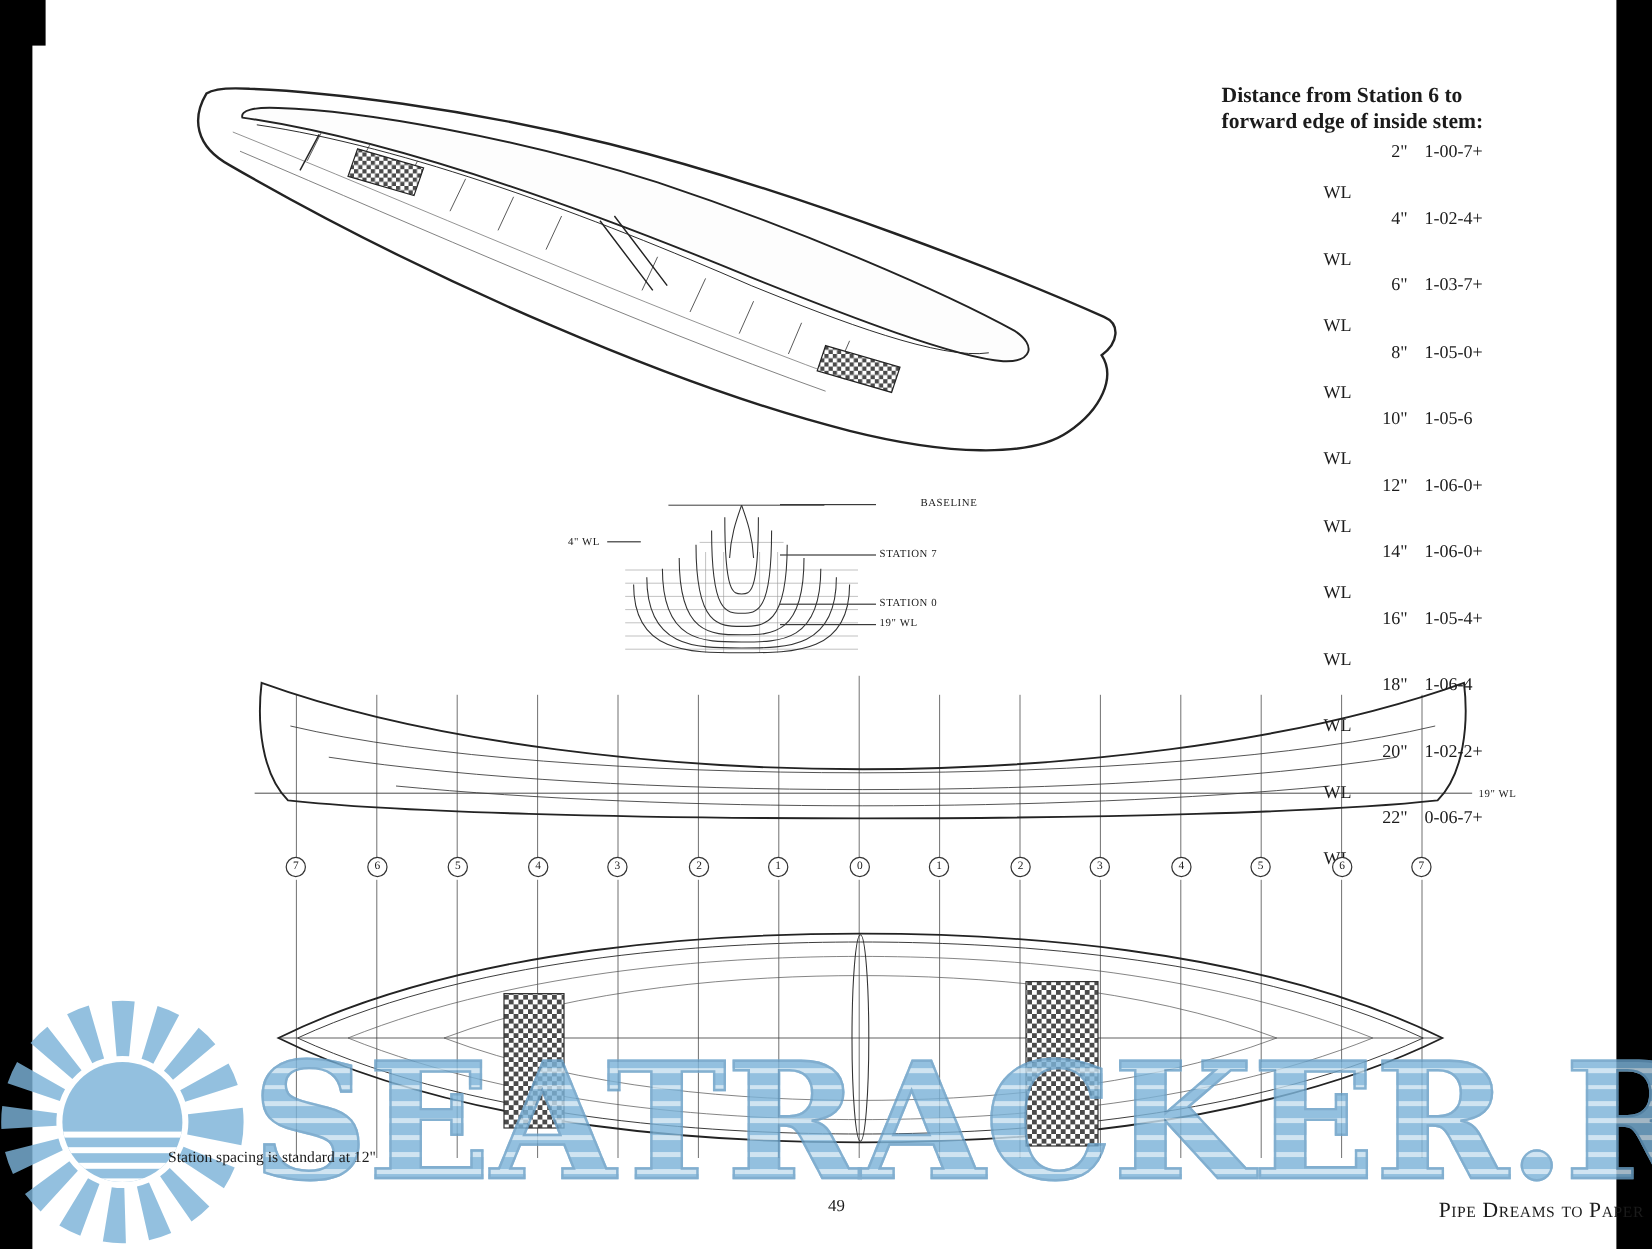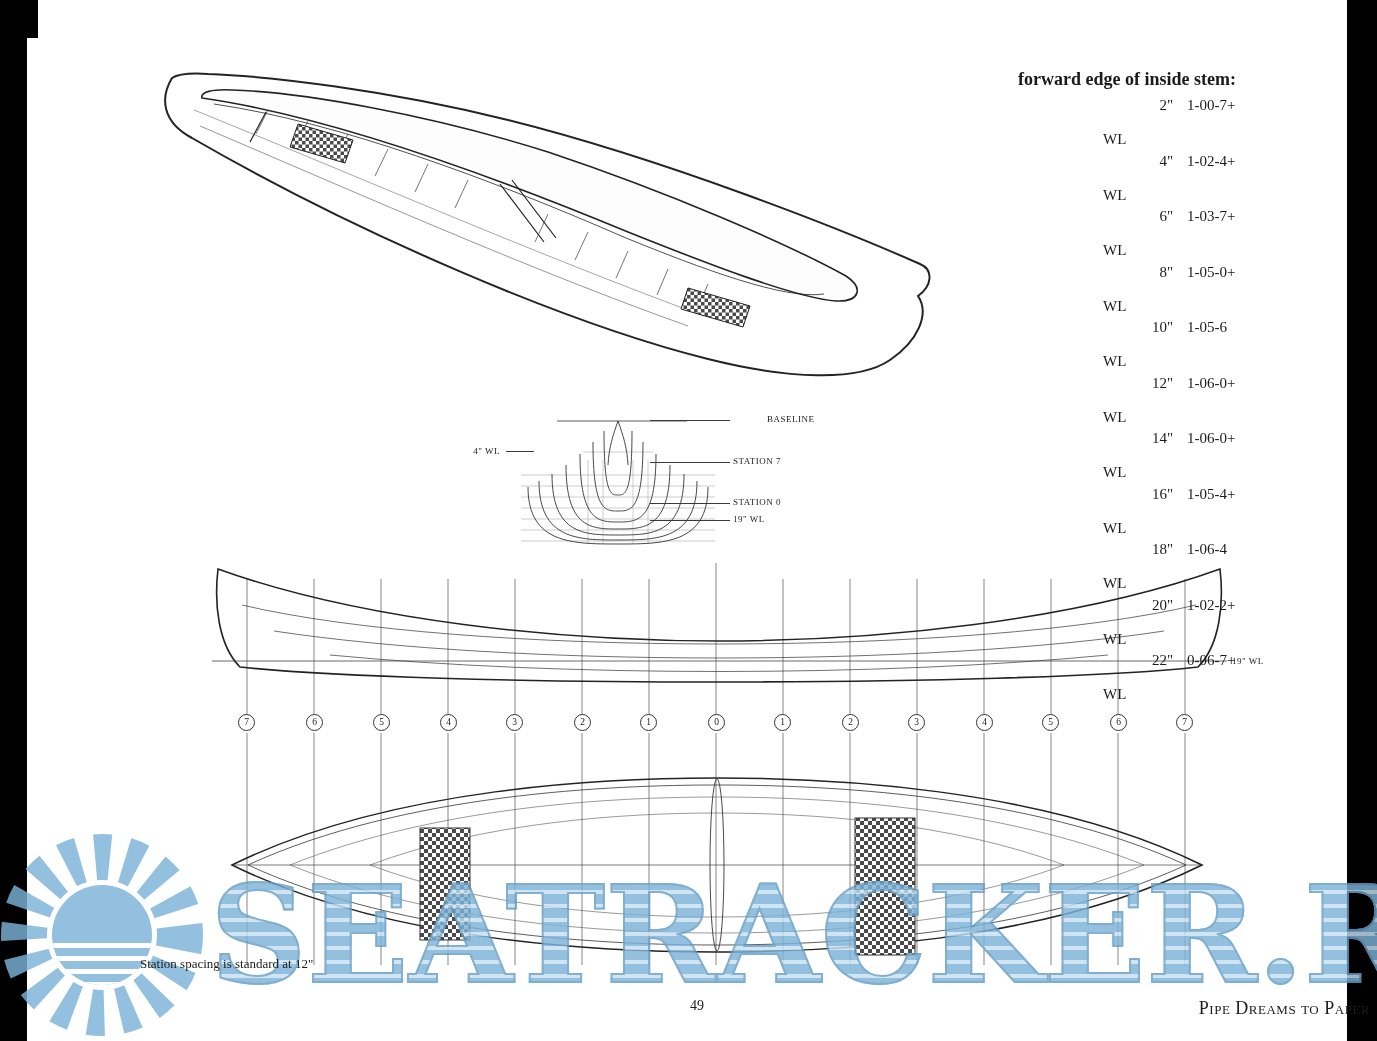--- a/index.html
+++ b/index.html
@@ -114,20 +114,21 @@
     <path d="M352,120 L396,178 M364,116 L408,174" stroke="#232323" stroke-width="1.2" fill="none"></path>
 
     <polygon points="150,60 205,76 197,99 142,83" fill="url(#weaveB)" stroke="#232323" stroke-width="1"></polygon>
 
     <polygon points="540,224 602,242 595,263 533,245" fill="url(#weaveB)" stroke="#232323" stroke-width="1"></polygon>
   </svg>
 
 
   <div class="dtable">
     <div class="dtable-title">
+      <div>Distance from Station 6 to</div>
       <div>forward edge of inside stem:</div>
     </div>
     <div class="dtable-rows">
       <div class="dt-row">
           <span class="dt-wl">WL</span>
           <span class="dt-size">2"</span>
           <span class="dt-val">1-00-7+</span>
         </div>
       <div class="dt-row">
           <span class="dt-wl">WL</span>

